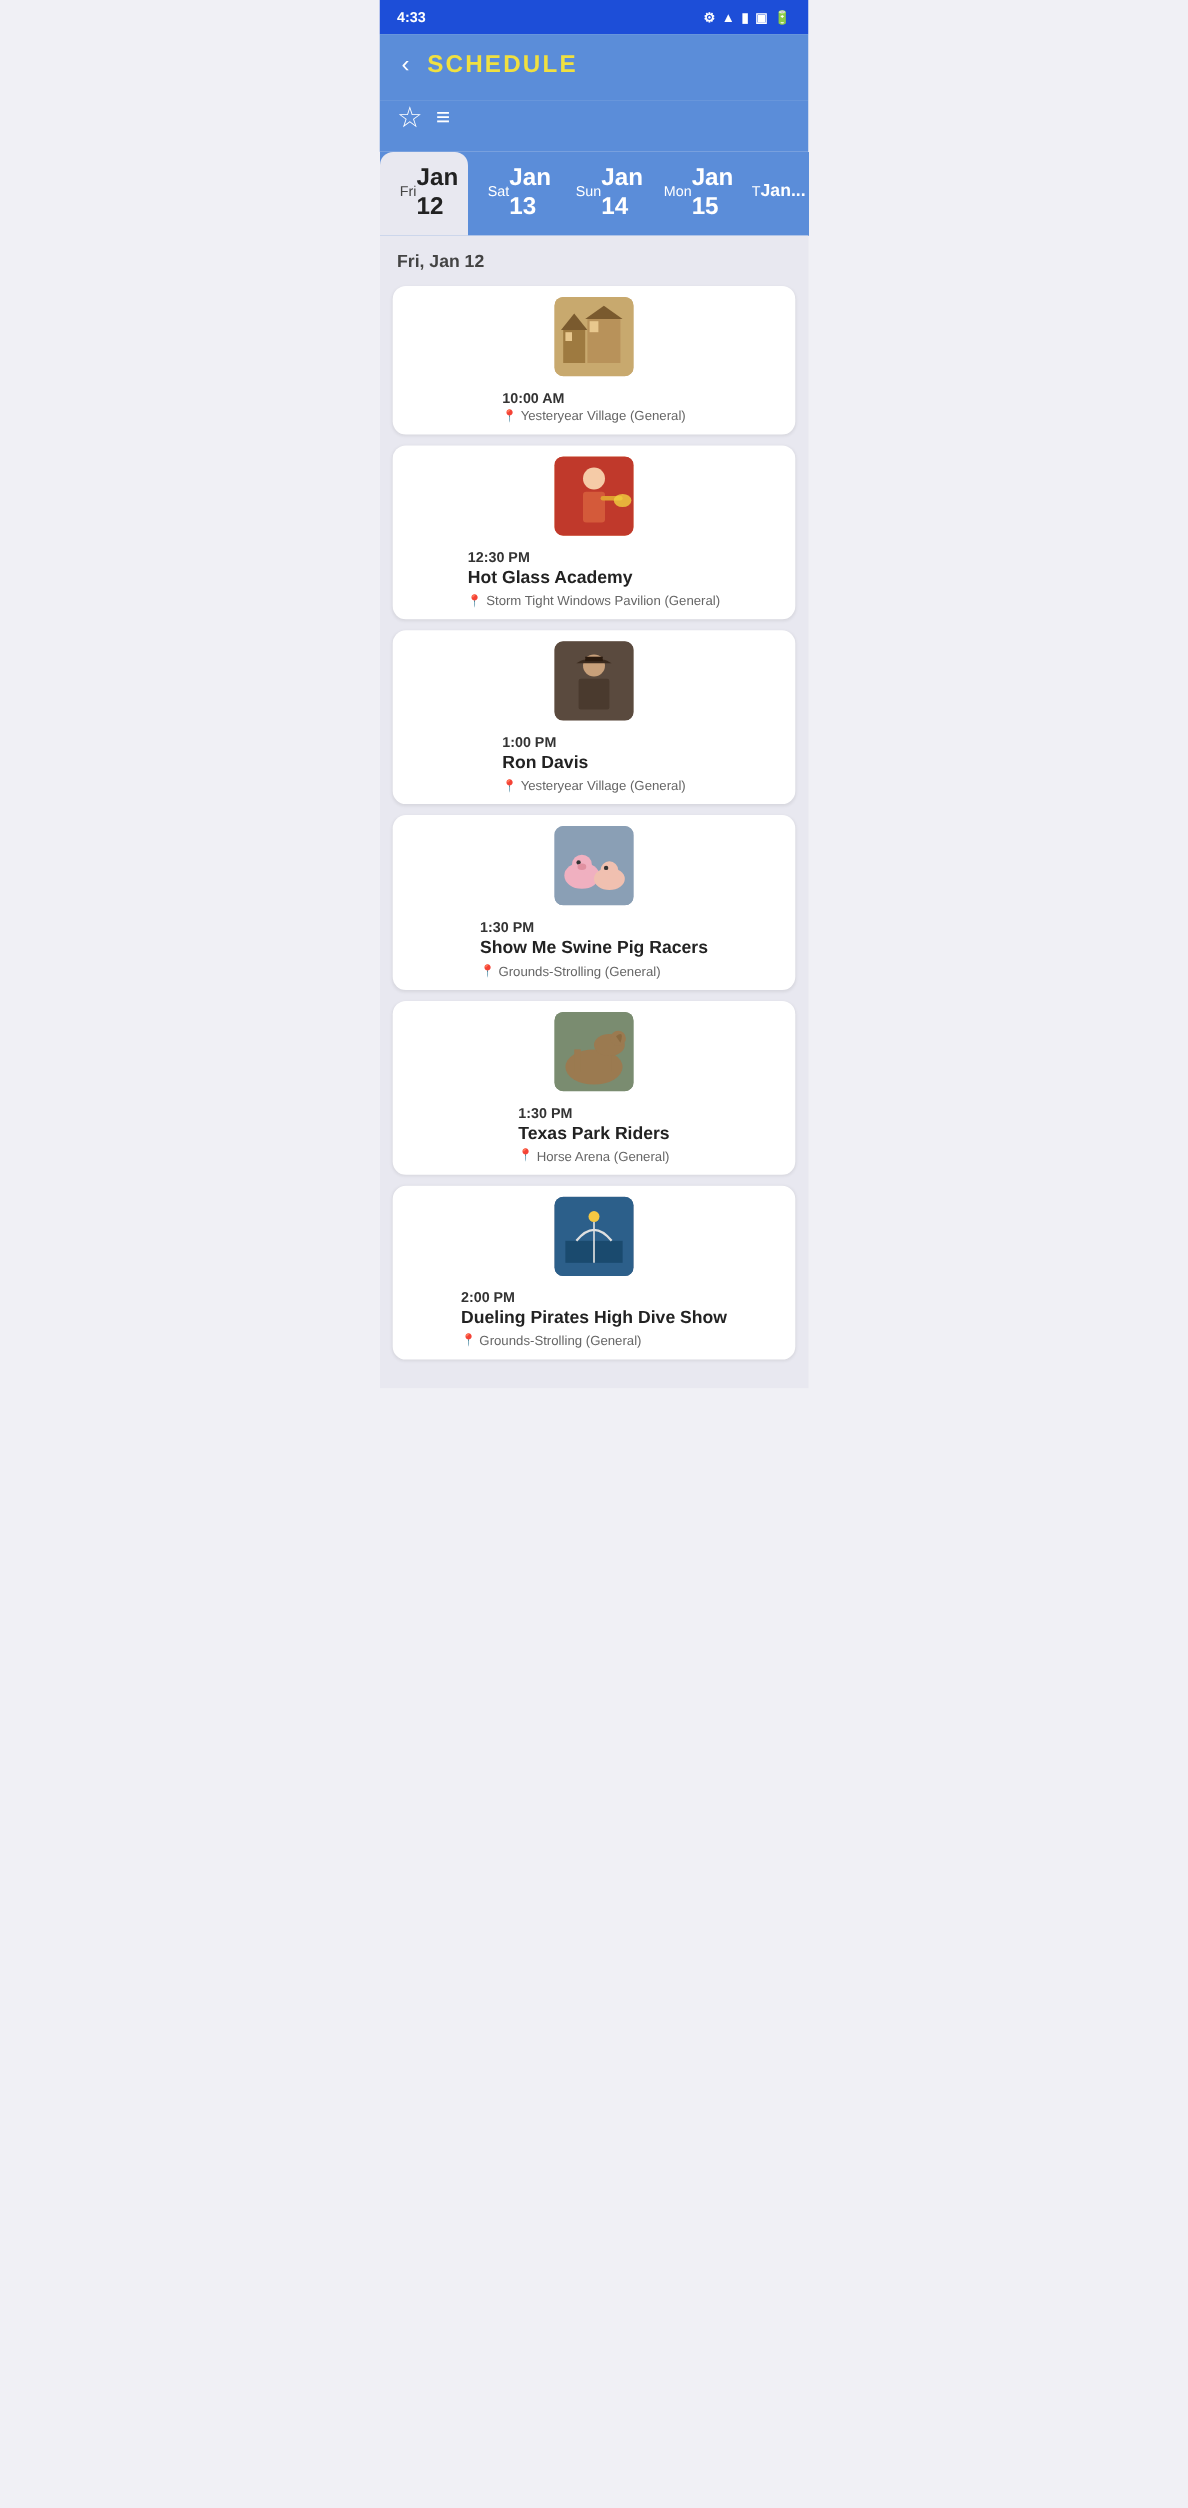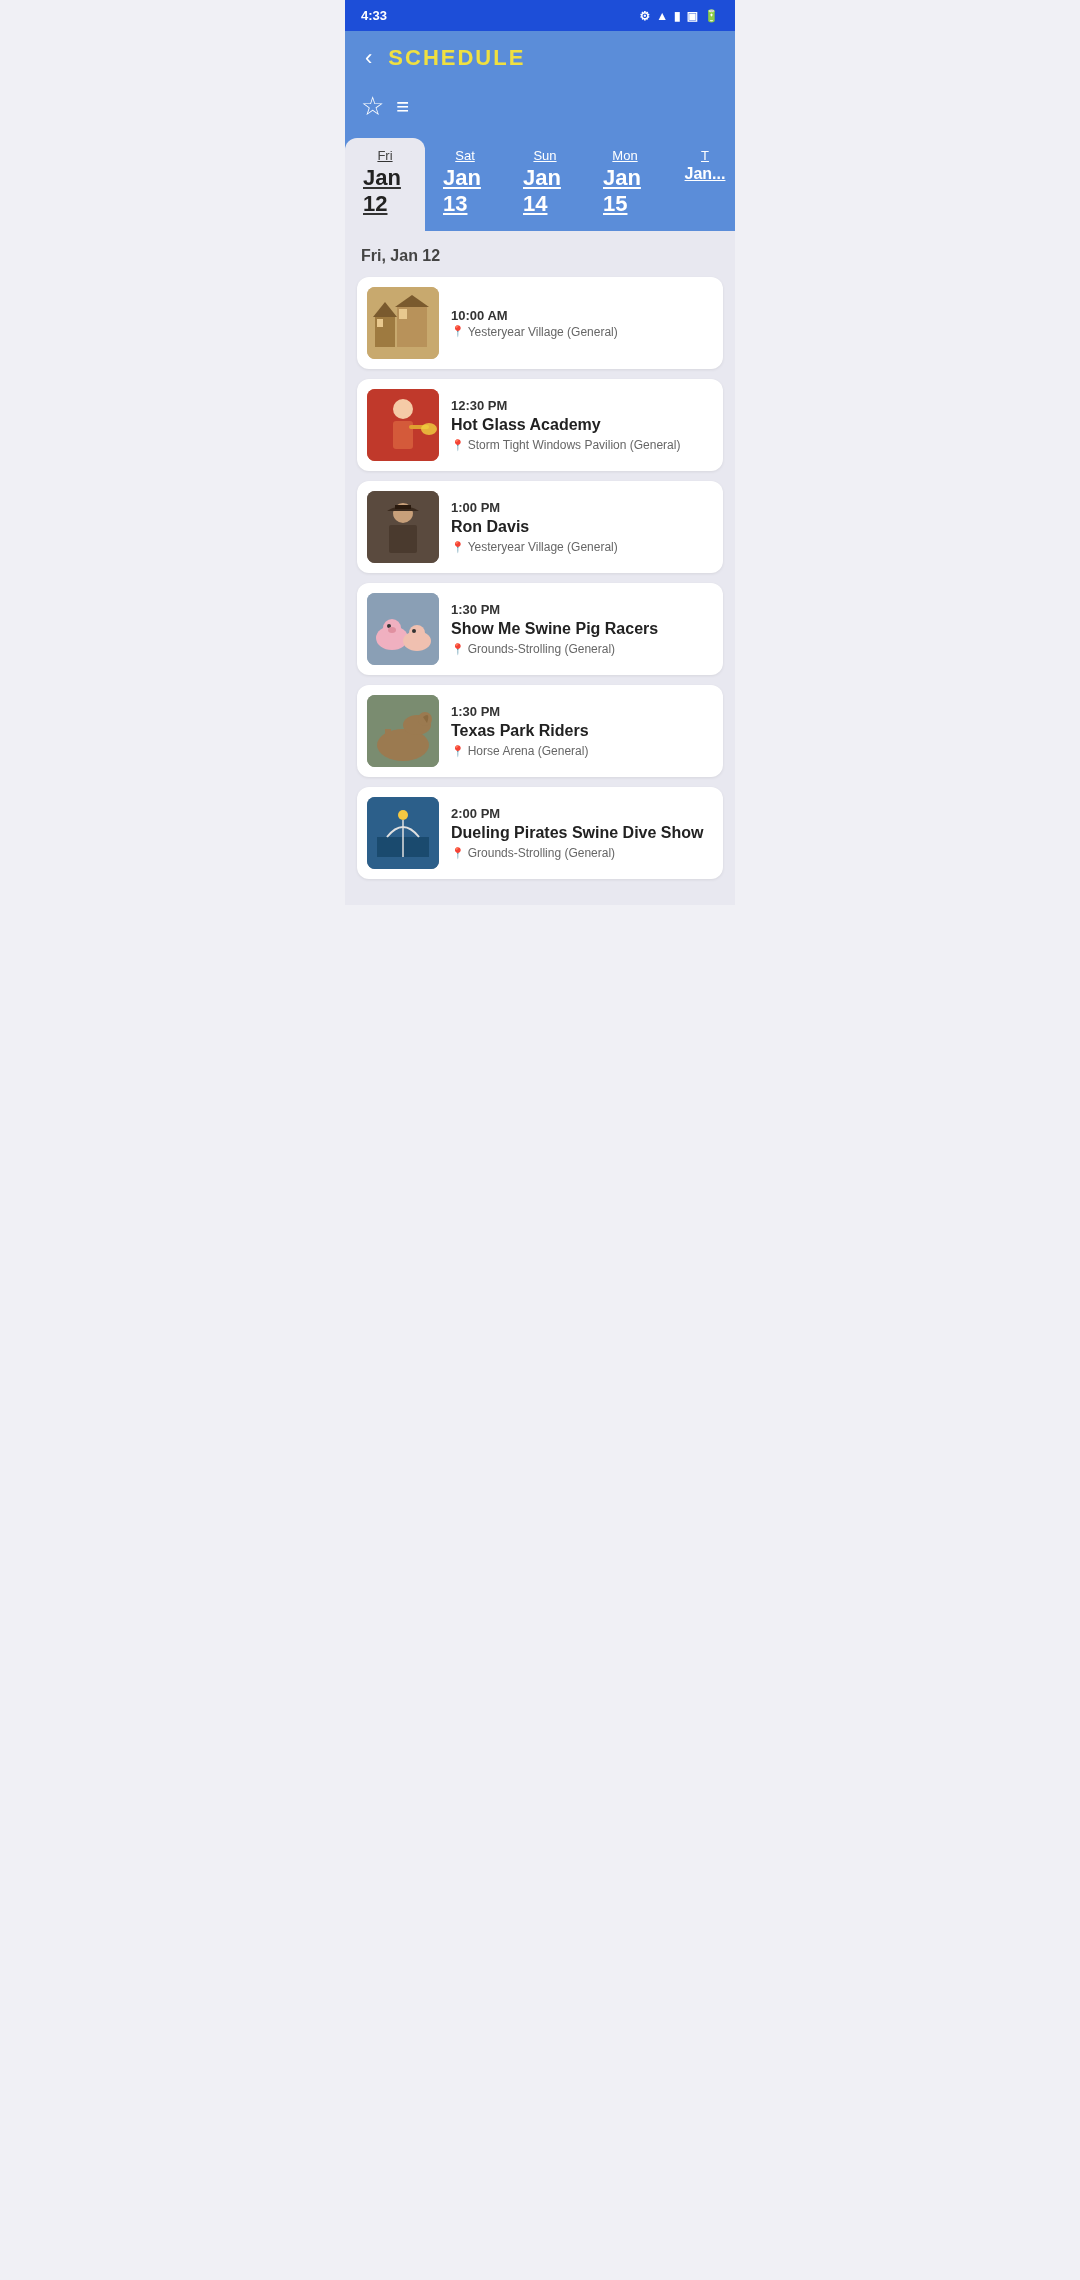--- a/index.html
+++ b/index.html
@@ -93,28 +93,27 @@
 
     
     .day-tabs {
       background: #5b8dd9;
       display: flex;
       padding: 0 0 0 0;
       overflow-x: auto;
     }
     .day-tab {
       display: flex;
-      flex-direction: column;
+      flex-direction: row;
       align-items: center;
       padding: 10px 18px 14px 18px;
       color: white;
       cursor: pointer;
       min-width: 80px;
       font-size: 13px;
-      text-decoration: underline;
     }
     .day-tab.active {
       background: #e8e8f0;
       border-radius: 12px 12px 0 0;
       color: #333;
     }
     .day-tab .day-name {
       font-size: 13px;
       font-weight: 500;
       margin-bottom: 2px;
@@ -145,20 +144,21 @@
     .event-card {
       background: white;
       border-radius: 12px;
       margin-bottom: 10px;
       display: flex;
       align-items: center;
       padding: 10px;
       gap: 12px;
       cursor: pointer;
       box-shadow: 0 1px 3px rgba(0,0,0,0.08);
+      flex-direction: column;
     }
     .event-thumb {
       width: 72px;
       height: 72px;
       border-radius: 8px;
       flex-shrink: 0;
       overflow: hidden;
       display: flex;
       align-items: center;
       justify-content: center;
@@ -355,21 +355,21 @@
       <svg viewBox="0 0 72 72" xmlns="http://www.w3.org/2000/svg">
             <rect width="72" height="72" fill="#2c5f8a"></rect>
             <rect x="10" y="40" width="52" height="20" fill="#1a4a6e"></rect>
             <path d="M20,40 Q36,20 52,40" fill="none" stroke="#e0e0e0" stroke-width="2"></path>
             <circle cx="36" cy="18" r="5" fill="#f5c842"></circle>
             <line x1="36" y1="23" x2="36" y2="60" stroke="#e0e0e0" stroke-width="1.5"></line>
           </svg>
     </div>
     <div class="event-info">
       <div class="event-time">2:00 PM</div>
-      <div class="event-name">Dueling Pirates Swine Dive Show</div>
+      <div class="event-name">Dueling Pirates High Dive Show</div>
       <div class="event-location">
         <span class="loc-icon">📍</span>
         <span>Grounds-Strolling (General)</span>
       </div>
     </div>
   </div>
     </div>
 </div>
 
 </body></html>

